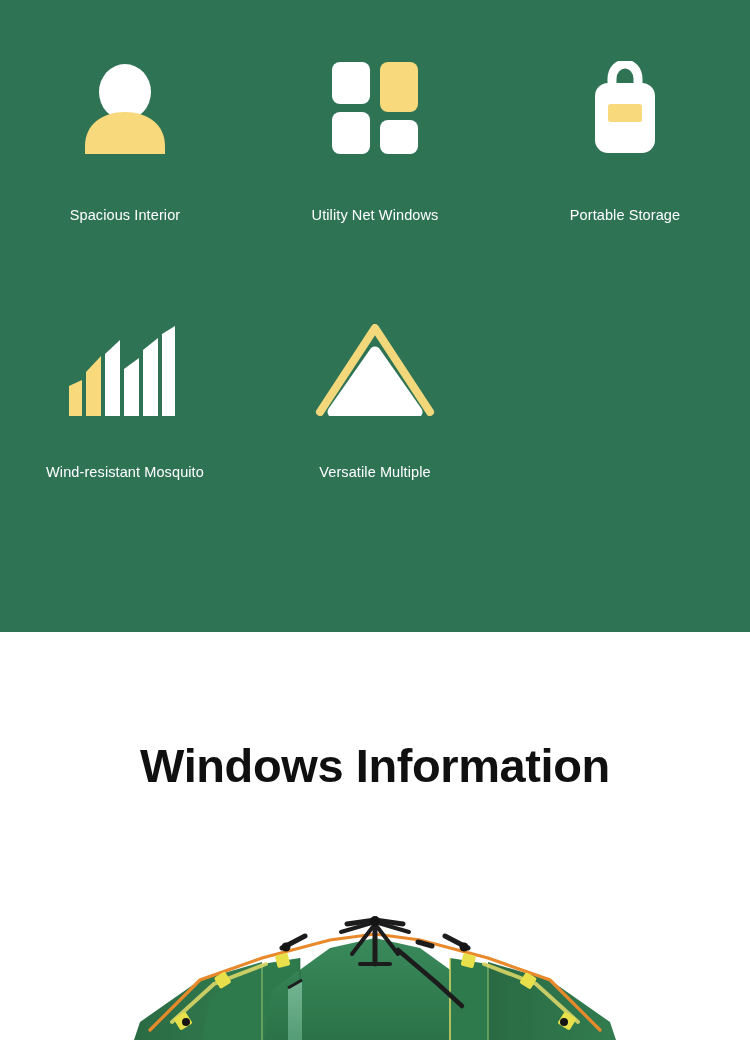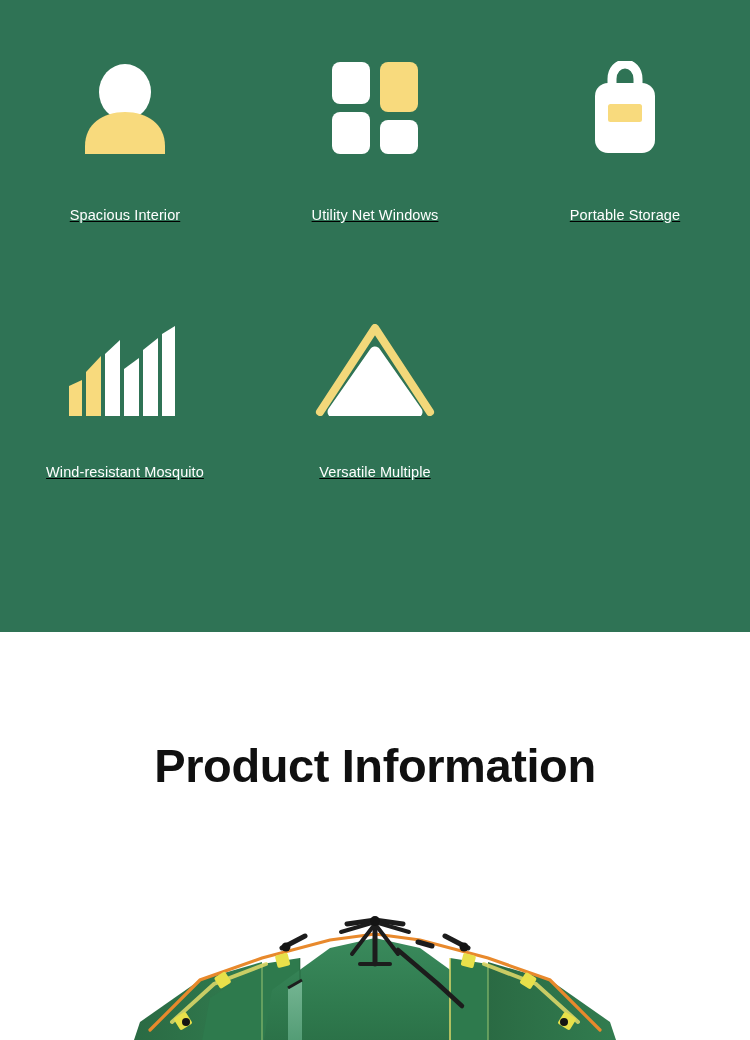--- a/index.html
+++ b/index.html
@@ -28,21 +28,20 @@
   .features-grid {
     position: absolute;
     left: 0;
     top: 0;
     width: 750px;
   }
 
   .feature-row {
     display: flex;
     width: 750px;
-    text-decoration: underline;
   }
   .feature-row.row-one { margin-top: 58px; }
   .feature-row.row-two { margin-top: 97px; }
 
   .feature-cell {
     width: 250px;
     display: flex;
     flex-direction: column;
     align-items: center;
   }
@@ -169,21 +168,21 @@
         <div class="feature-label">Versatile Multiple</div>
       </div>
 
     </div>
 
   </div>
 </div>
 
 <div class="product-section">
 
-  <div class="product-title">Product Information</div>
+  <div class="product-title">Windows Information</div>
 
   <div class="tent-photo">
     <svg width="750" height="150" viewBox="0 0 750 150" xmlns="http://www.w3.org/2000/svg">
       <defs>
         <linearGradient id="canopyMain" x1="0" y1="0" x2="0" y2="1">
           <stop offset="0%" stop-color="#3a8a5c"></stop>
           <stop offset="60%" stop-color="#2f7a4e"></stop>
           <stop offset="100%" stop-color="#2a6f46"></stop>
         </linearGradient>
         <linearGradient id="canopySide" x1="0" y1="0" x2="1" y2="0">

